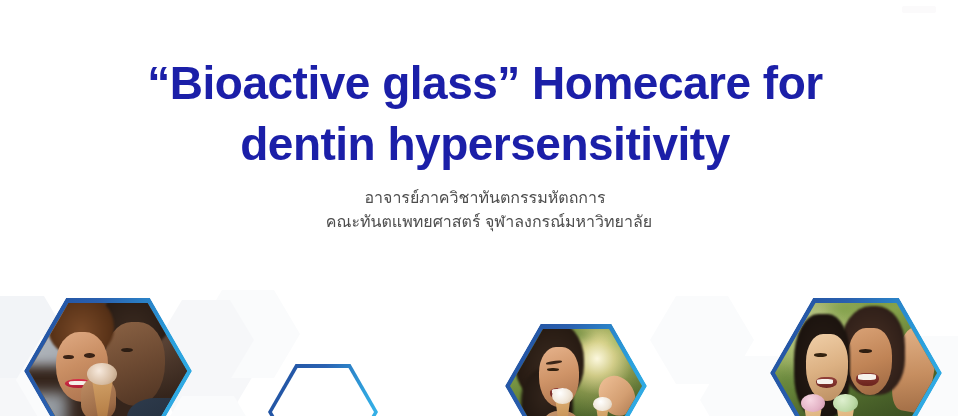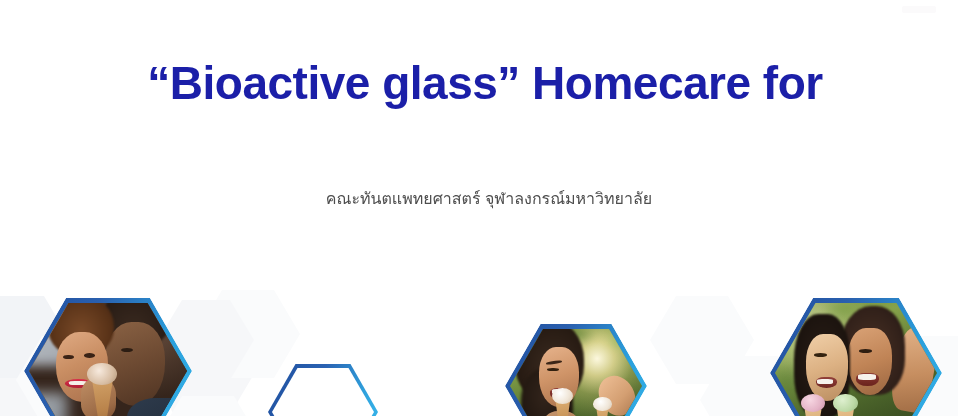--- a/index.html
+++ b/index.html
@@ -432,23 +432,25 @@
     <div class="wm-hex light" style="left:158px; top:300px;  width:96px;  height:80px;"></div>
     <div class="wm-hex lighter" style="left:650px; top:296px;  width:104px; height:88px;"></div>
     <div class="wm-hex lighter" style="left:700px; top:356px;  width:104px; height:88px;"></div>
     <div class="wm-hex lighter" style="left:884px; top:336px;  width:104px; height:88px;"></div>
   </div>
 
   <div class="corner-speck"></div>
 
   <h1 class="headline">
     <span class="line">“Bioactive glass” Homecare for</span>
+    <span class="line">dentin hypersensitivity</span>
   </h1>
 
   <div class="speaker-block">
+    <span class="speaker-affil">อาจารย์ภาควิชาทันตกรรมหัตถการ</span>
     <span class="speaker-affil second">คณะทันตแพทยศาสตร์ จุฬาลงกรณ์มหาวิทยาลัย</span>
   </div>
 
   <div class="hex-tile" style="left:24px; top:298px; width:168px; height:146px;">
     <div class="hex-frame"></div>
     <div class="hex-photo">
       <div class="scene">
         <div class="p1-bg"></div>
         <div class="p1-blurTL"></div>
         <div class="p1-blurBL"></div>

